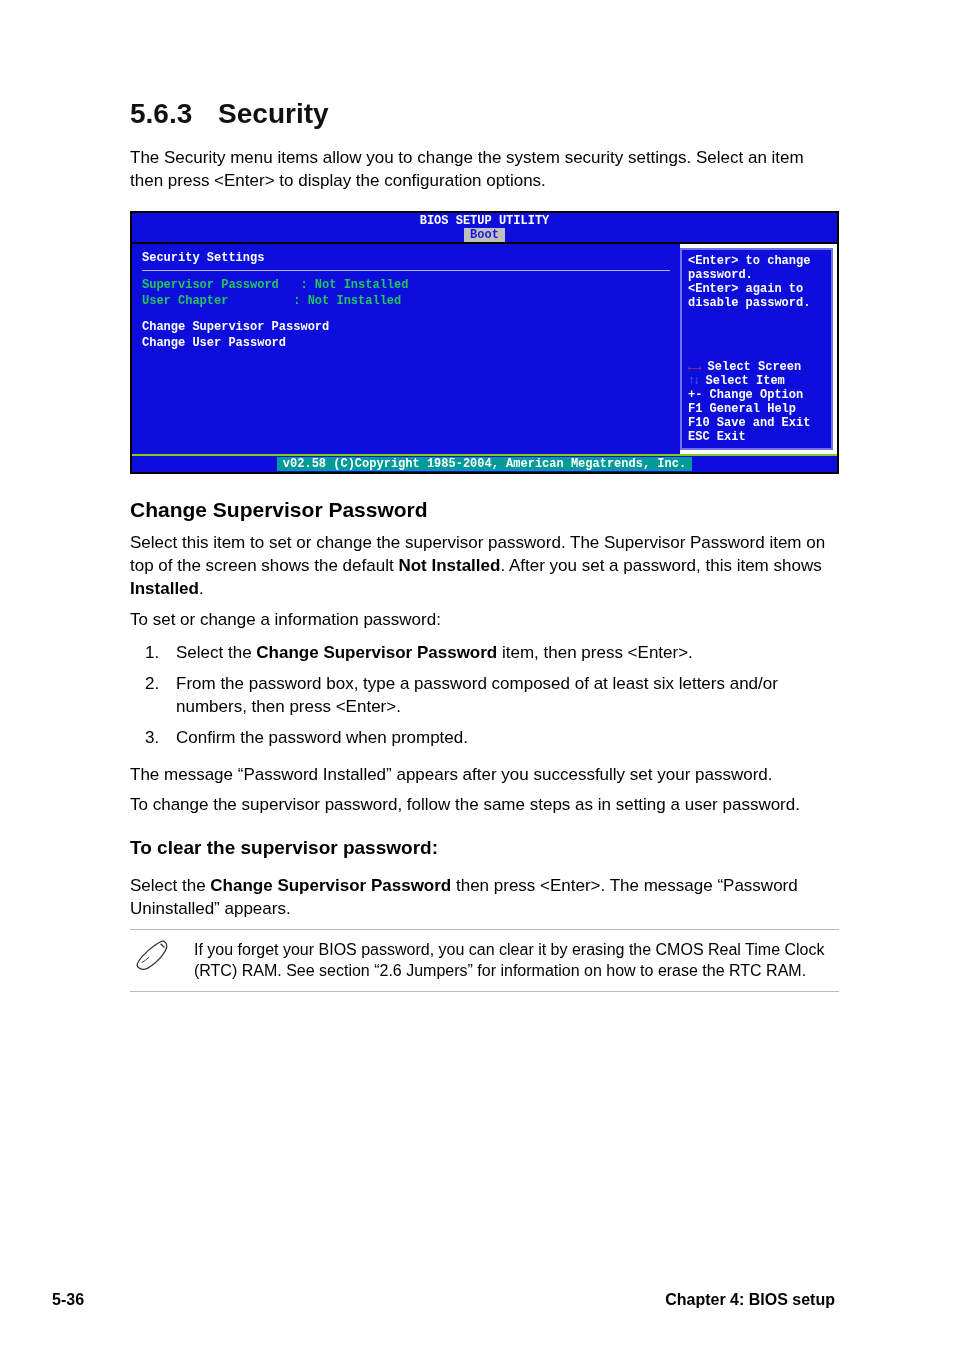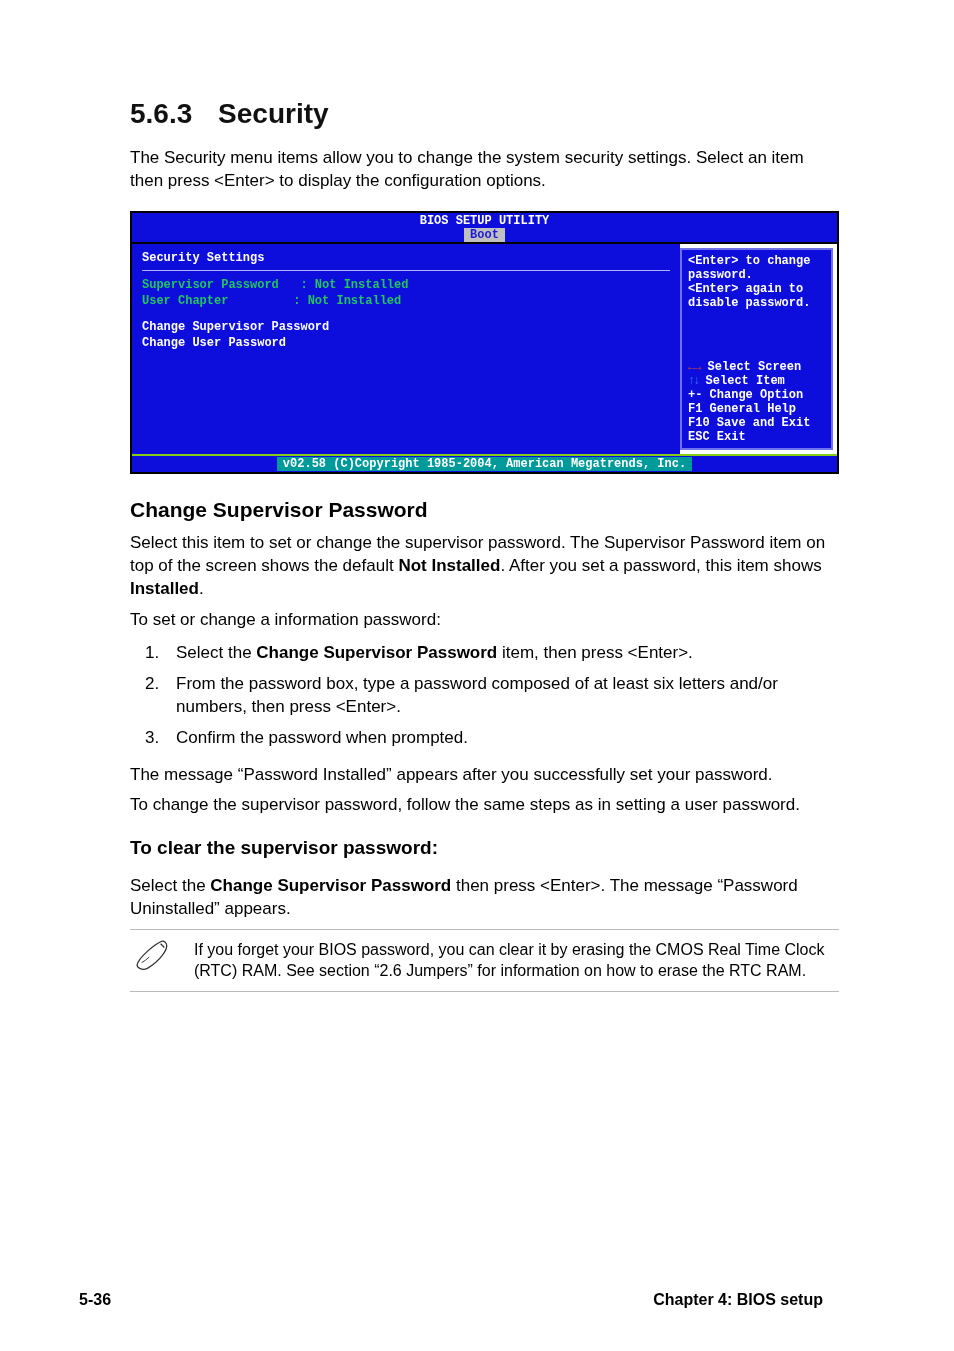--- a/index.html
+++ b/index.html
@@ -122,22 +122,22 @@
     border-top: 1px solid #bbb;
     border-bottom: 1px solid #bbb;
     padding: 8px 4px;
     margin-top: 6px;
   }
   .note-icon-wrap { width: 60px; flex: none; }
   .note-text { flex: 1; font-size: 16px; line-height: 1.35; }
 
   .footer-bar {
     position: absolute;
-    left: 0; right: 16px; bottom: 40px;
-    padding: 0 115px 0 79px;
+    left: 0; right: 4px; bottom: 40px;
+    padding: 0 115px 0 52px;
     display: flex;
     justify-content: space-between;
     font-weight: bold;
     font-size: 16px;
   }
 </style>
 </head>
 <body>
 
 <div class="page">

